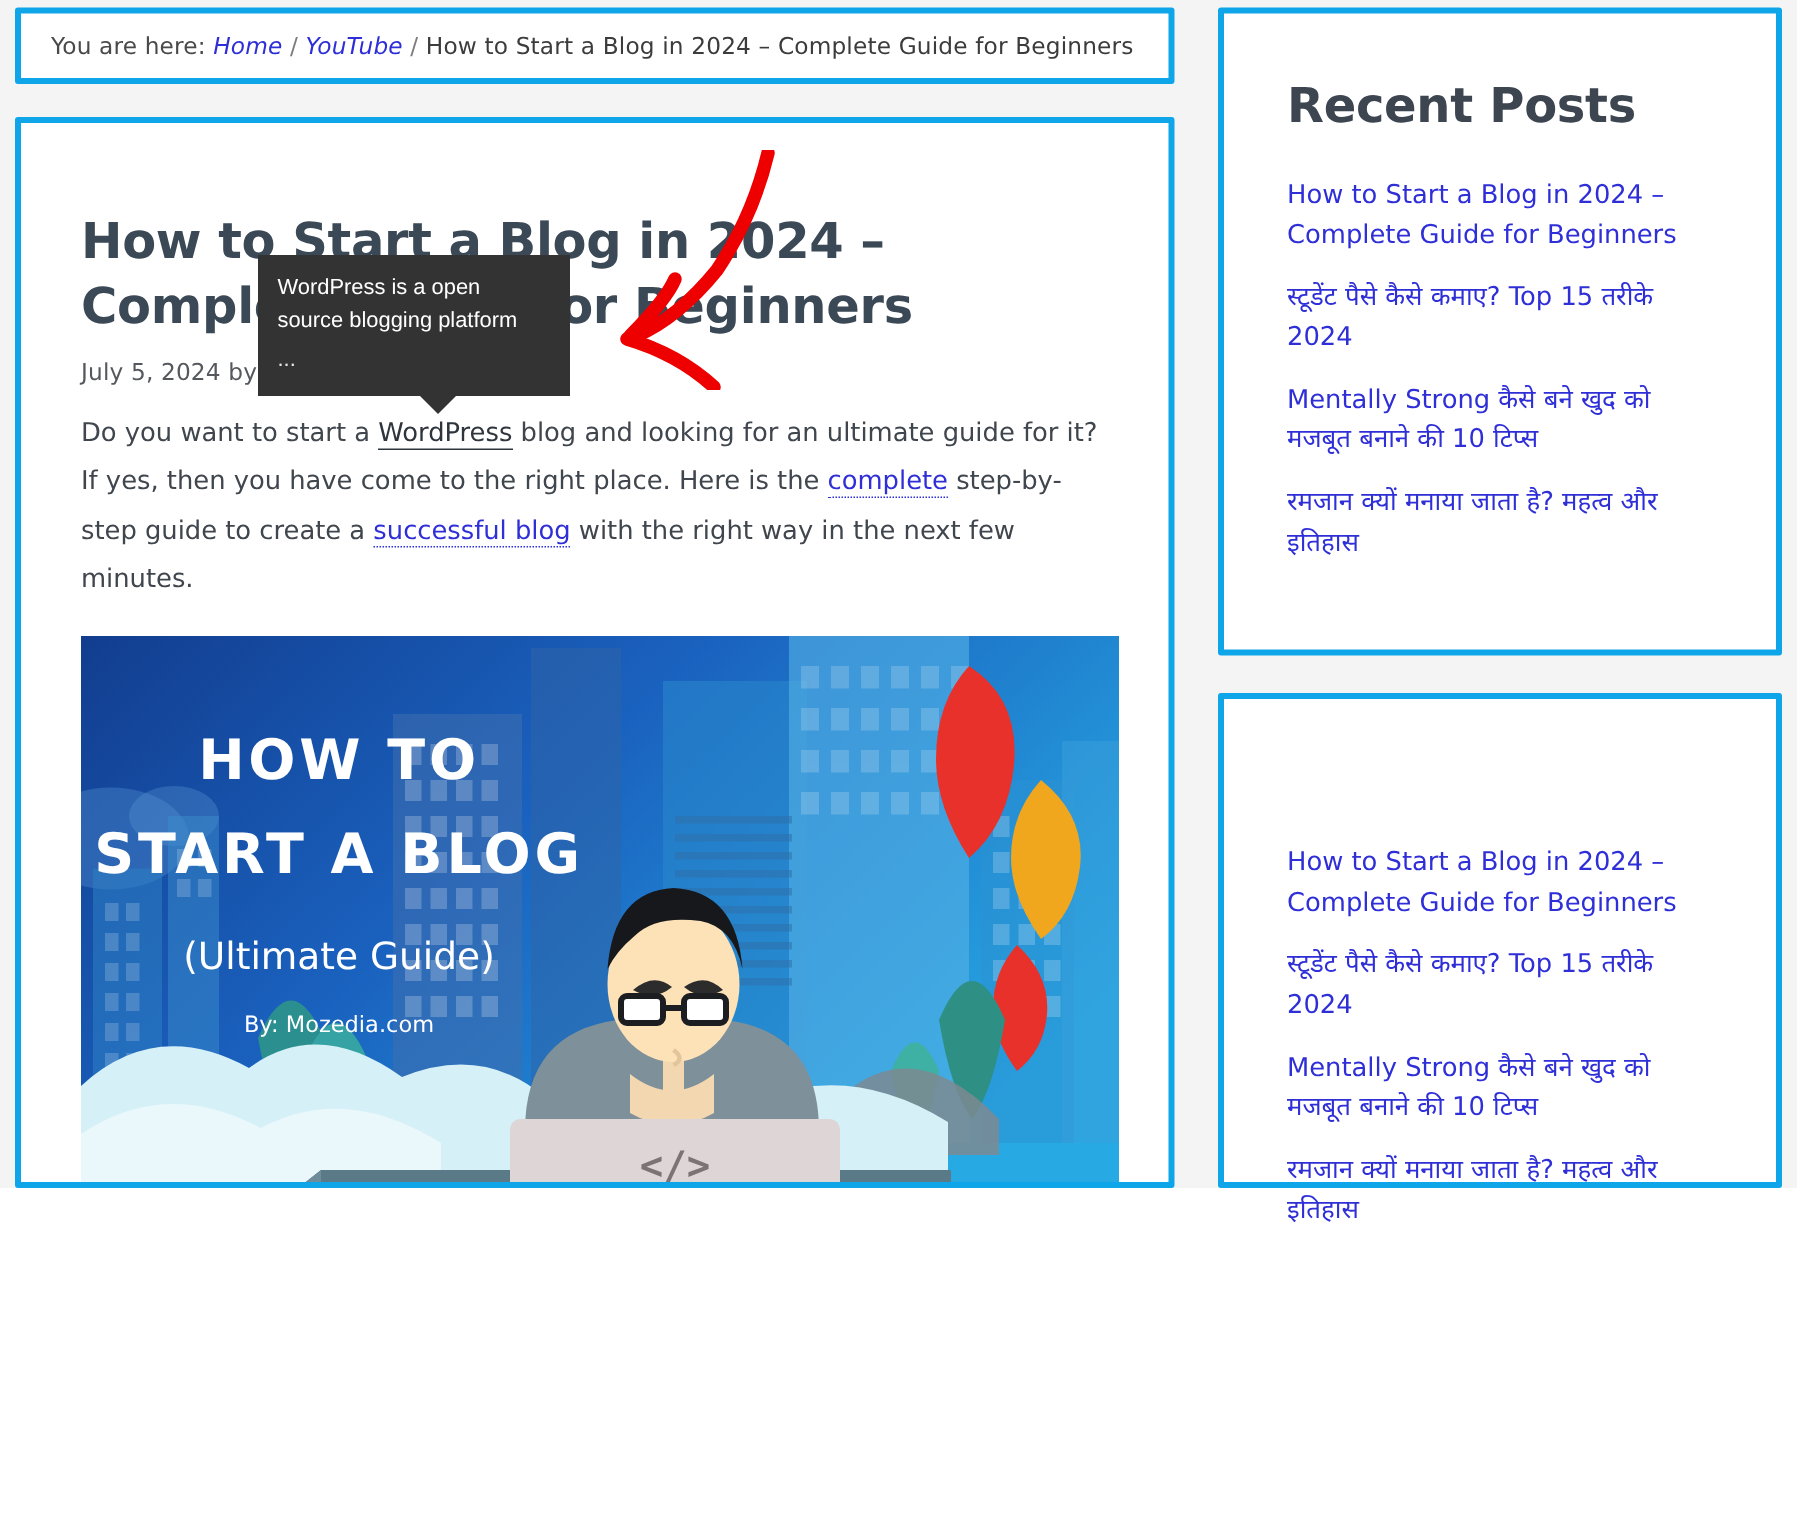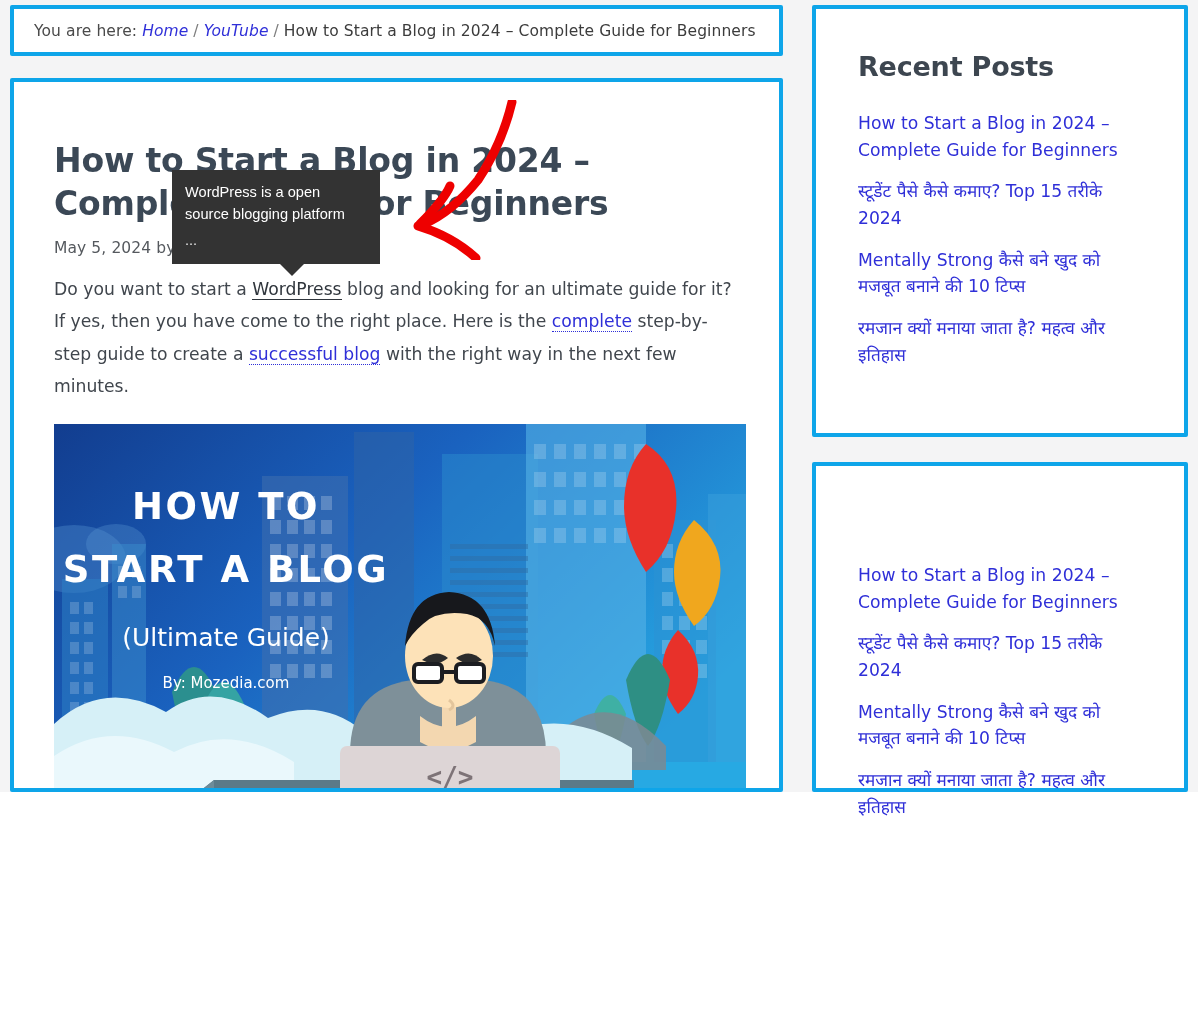--- a/index.html
+++ b/index.html
@@ -160,21 +160,21 @@
     left: 812px; top: 5px;
     width: 376px;
   }
   .widget { width: 376px; margin-bottom: 25px; }
   .widget-a { height: 432px; }
   .widget-b { height: 330px; }
   .widget-inner { padding: 42px 42px 0 42px; }
   .widget-inner-b { padding: 96px 42px 0 42px; }
 
   .widget-title {
-    font-size: 27px;
+    font-size: 32px;
     font-weight: 700;
     color: #3d4650;
     letter-spacing: -.2px;
     margin-bottom: 28px;
   }
 
   .post-list { list-style: none; }
   .post-list li { margin-bottom: 15px; }
   .post-list a {
     color: #2f2fd8;
@@ -201,21 +201,21 @@
     <span class="sep">/</span>
     <span class="current">How to Start a Blog in 2024 – Complete Guide for Beginners</span>
   </div>
 
   <div class="card article-card">
     <div class="article-inner">
 
       <h1 class="post-title">How to Start a Blog in 2024 – Complete Guide for Beginners</h1>
 
       <div class="post-meta">
-        <span>May 5, 2024</span>
+        <span>July 5, 2024</span>
         <span>by</span>
         <a class="author">Ju</a>
       </div>
 
       <p class="post-body">
         <span>Do you want to start a </span><a class="hovered">WordPress</a><span> blog and looking for an ultimate guide for it? If yes, then you have come to the right place. Here is the </span><a>complete</a><span> step-by-step guide to create a </span><a>successful blog</a><span> with the right way in the next few minutes.</span>
       </p>
 
       <div class="featured-wrap">
         <svg class="featured-svg" viewBox="0 0 692 395" preserveAspectRatio="xMidYMid slice">

